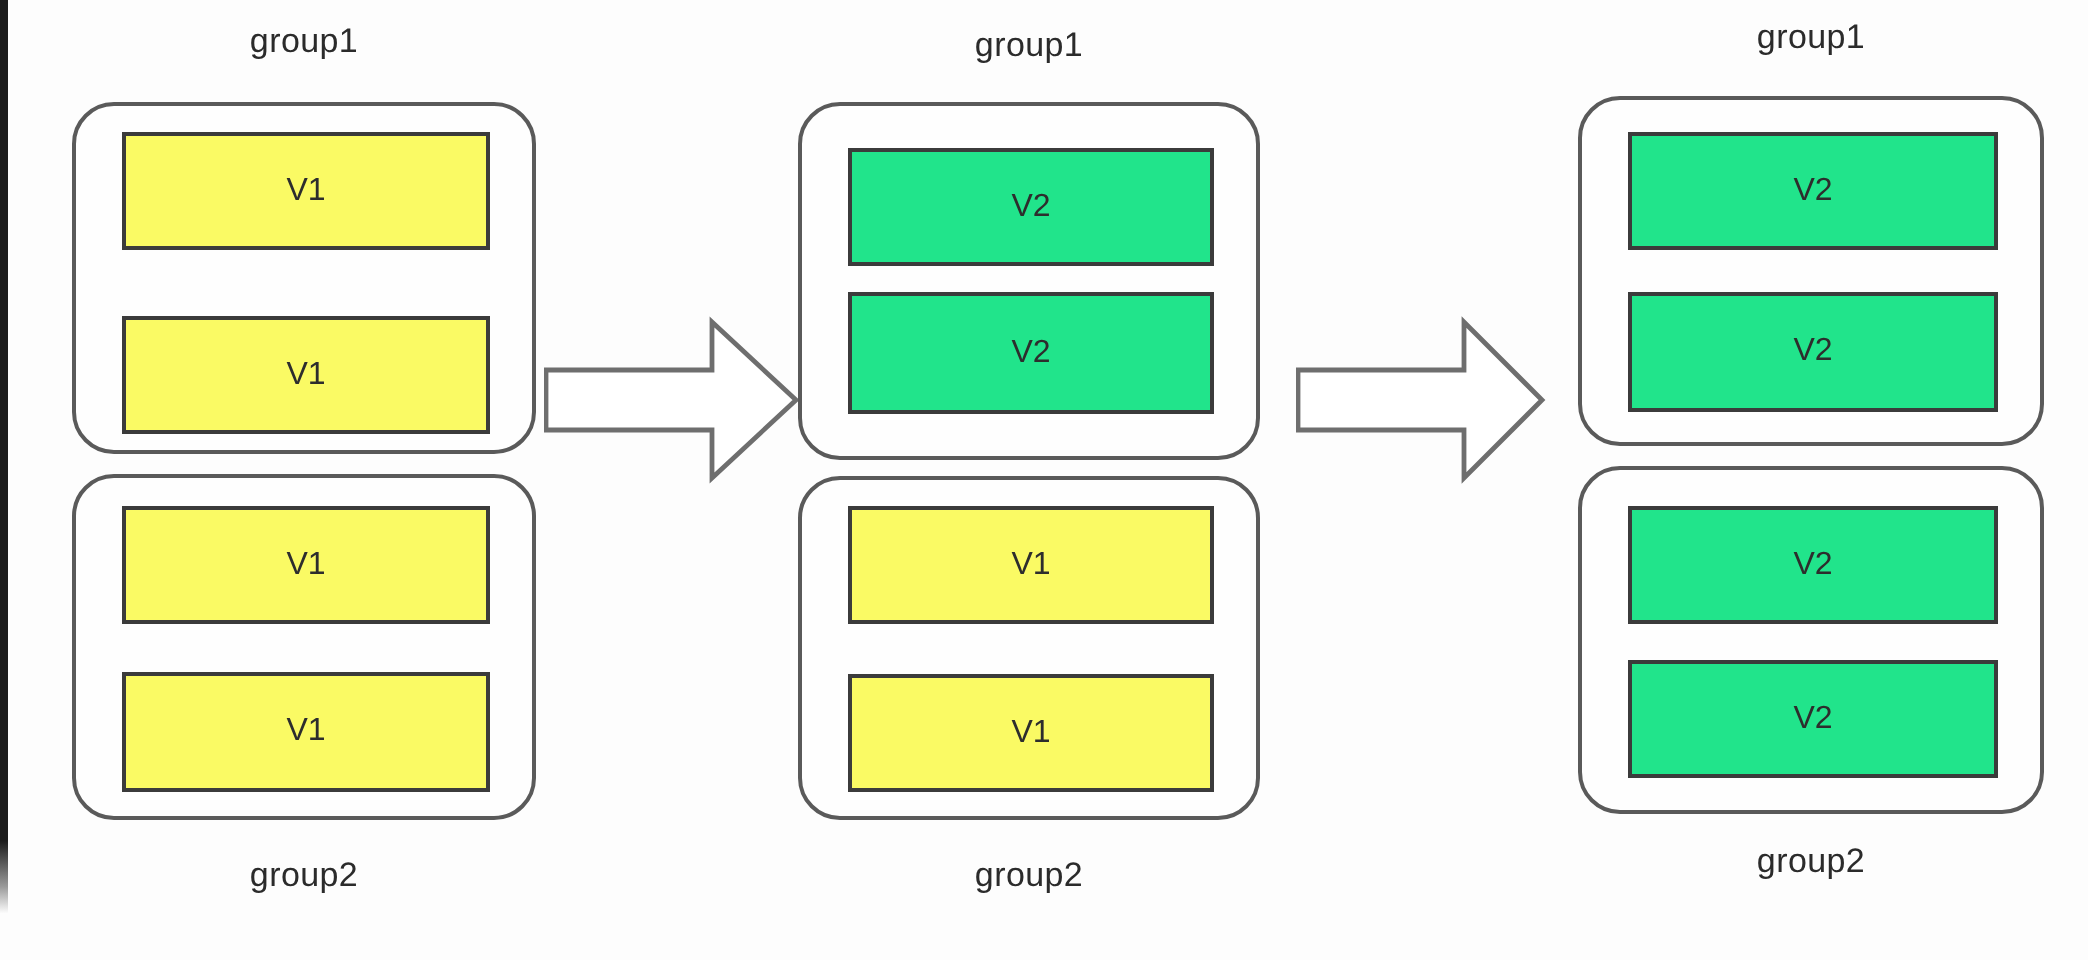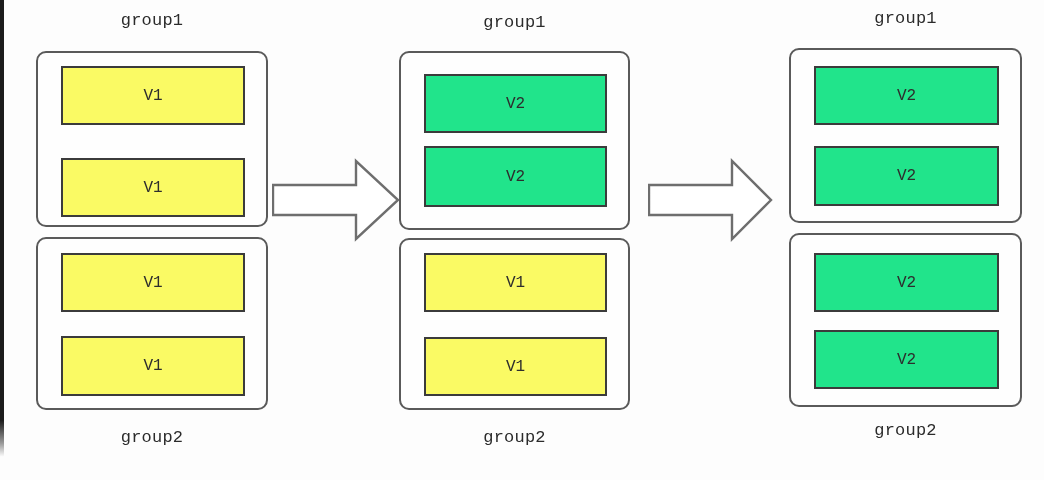--- a/index.html
+++ b/index.html
@@ -8,21 +8,21 @@
     background: #ffffff;
   }
   * { box-sizing: border-box; }
 
   .canvas {
     position: relative;
     width: 1044px;
     height: 480px;
     background: #fdfdfd;
     overflow: hidden;
-    font-family: Liberation Mono, monospace;
+    font-family: Liberation Sans, sans-serif;
   }
 
   .edge-line {
     position: absolute;
     left: 0; top: 0;
     width: 4px; height: 457px;
     background: linear-gradient(to bottom, #1c1c1c 0%, #1c1c1c 92%, #9a9a9a 97%, #ffffff 100%);
   }
 
   .glabel {
@@ -35,21 +35,21 @@
   #lbl-c1-top { left: 36px;  width: 232px; top: 11px; }
   #lbl-c2-top { left: 399px; width: 231px; top: 13px; }
   #lbl-c3-top { left: 789px; width: 233px; top: 9px;  }
   #lbl-c1-bot { left: 36px;  width: 232px; top: 428px; }
   #lbl-c2-bot { left: 399px; width: 231px; top: 428px; }
   #lbl-c3-bot { left: 789px; width: 233px; top: 421px; }
 
   .panel {
     position: absolute;
     border: 2px solid var(--panel-border, #5a5a5a);
-    border-radius: 10px;
+    border-radius: 21px;
     background: #fefefe;
   }
   #p-c1g1 { left: 36px;  top: 51px;  width: 232px; height: 176px; }
   #p-c1g2 { left: 36px;  top: 237px; width: 232px; height: 173px; }
   #p-c2g1 { left: 399px; top: 51px;  width: 231px; height: 179px; }
   #p-c2g2 { left: 399px; top: 238px; width: 231px; height: 172px; }
   #p-c3g1 { left: 789px; top: 48px;  width: 233px; height: 175px; }
   #p-c3g2 { left: 789px; top: 233px; width: 233px; height: 174px; }
 
   .item {

